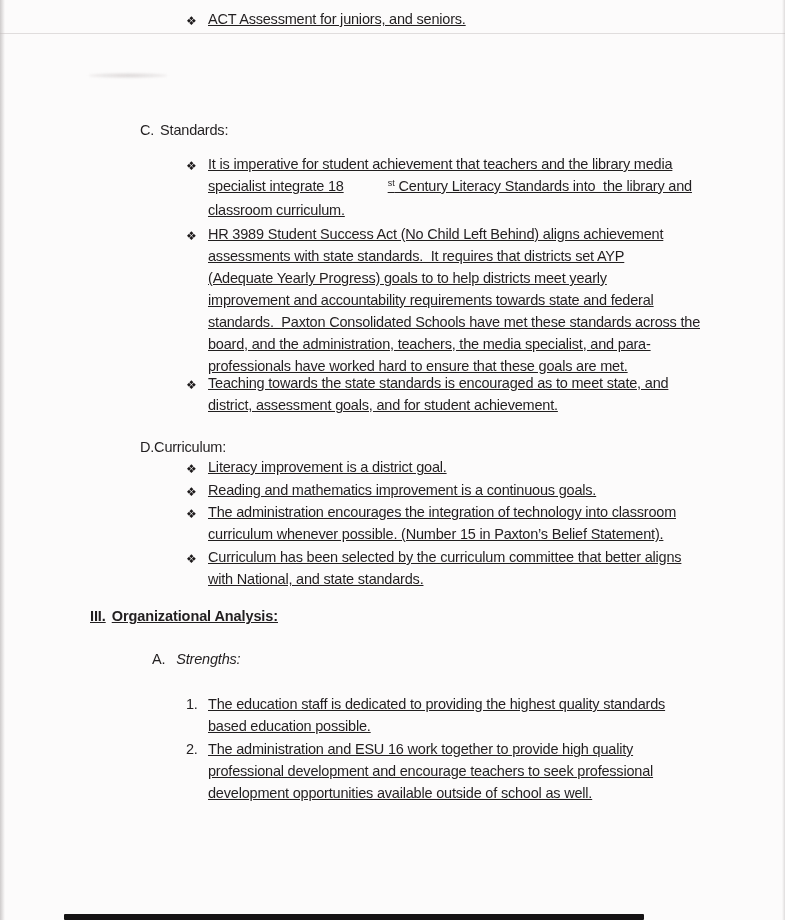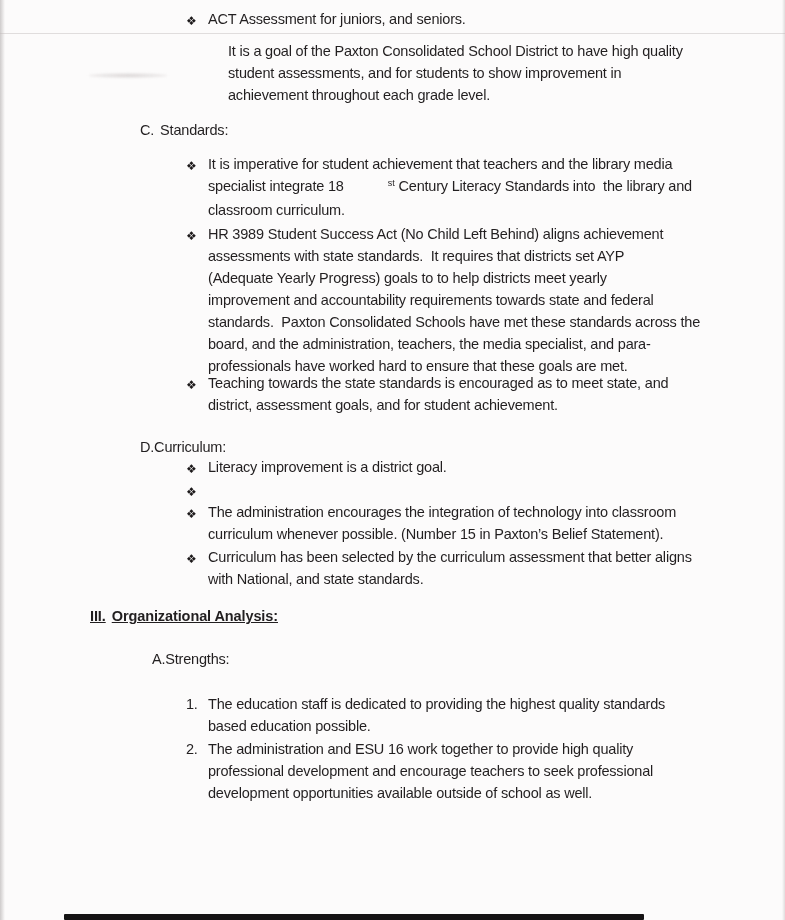--- a/index.html
+++ b/index.html
@@ -25,49 +25,46 @@
     background:radial-gradient(ellipse at center, rgba(185,178,178,.5), rgba(255,255,255,0));
     filter:blur(1px);}
   .bottom-bar{position:absolute;left:64px;top:914px;width:580px;height:6px;
     background:#151314;border-radius:1px;}
 
   .abs{position:absolute;}
   .para{white-space:pre-wrap;}
   .li{display:flex;align-items:flex-start;}
   .li .marker{flex:none;width:22px;font-size:12px;padding-top:2px;color:#1c191a;}
   .li .num{flex:none;width:22px;font-size:14.5px;color:#221f20;}
-  .li .text{white-space:pre-wrap;}
+  .li .text{white-space:pre-wrap;text-decoration:underline;}
   .heading{display:flex;}
   .heading .hmarker{flex:none;}
   .h-c .htitle{margin-left:6px;}
   .h-d .htitle{margin-left:0;}
   .h-iii{font-weight:bold;letter-spacing:-0.1px;}
   .h-iii .htitle{margin-left:6px;}
-  .h-a .htitle{}
+  .h-a .htitle{margin-left:11px;font-style:italic;}
   sup.st{font-size:9px;letter-spacing:0;vertical-align:baseline;position:relative;top:-5px;padding-left:44px;}
 </style>
 </head>
 <body>
 
 <div class="page">
 
   <div class="edge-left"></div>
   <div class="edge-right"></div>
   <div class="scanline"></div>
   <div class="smudge"></div>
   <div class="bottom-bar"></div>
 
   <div class="abs li" style="left:186px;top:8px;">
     <span class="marker">❖</span>
     <span class="text">ACT Assessment for juniors, and seniors.</span>
   </div>
 
-  <div class="abs para" style="left:228px;top:40px;">It is a goal of the Paxton Consolidated School District to have high quality
-student assessments, and for students to show improvement in
-achievement throughout each grade level.</div>
 
   <div class="abs heading h-c" style="left:140px;top:119px;">
     <span class="hmarker">C.</span>
     <span class="htitle">Standards:</span>
   </div>
 
   <div class="abs li" style="left:186px;top:153px;">
     <span class="marker">❖</span>
     <span class="text"><span>It is imperative for student achievement that teachers and the library media
 specialist integrate 18</span><sup class="st">st</sup><span> Century Literacy Standards into  the library and
@@ -95,29 +92,30 @@
     <span class="hmarker">D.</span>
     <span class="htitle">Curriculum:</span>
   </div>
 
   <div class="abs li" style="left:186px;top:456px;">
     <span class="marker">❖</span>
     <span class="text">Literacy improvement is a district goal.</span>
   </div>
   <div class="abs li" style="left:186px;top:479px;">
     <span class="marker">❖</span>
+    <span class="text">Reading and mathematics improvement is a continuous goals.</span>
   </div>
   <div class="abs li" style="left:186px;top:501px;">
     <span class="marker">❖</span>
     <span class="text">The administration encourages the integration of technology into classroom
 curriculum whenever possible. (Number 15 in Paxton’s Belief Statement).</span>
   </div>
   <div class="abs li" style="left:186px;top:546px;">
     <span class="marker">❖</span>
-    <span class="text">Curriculum has been selected by the curriculum assessment that better aligns
+    <span class="text">Curriculum has been selected by the curriculum committee that better aligns
 with National, and state standards.</span>
   </div>
 
   <div class="abs heading h-iii" style="left:90px;top:605px;text-decoration:underline;">
     <span class="hmarker">III.</span>
     <span class="htitle">Organizational Analysis:</span>
   </div>
 
   <div class="abs heading h-a" style="left:152px;top:648px;">
     <span class="hmarker">A.</span>

